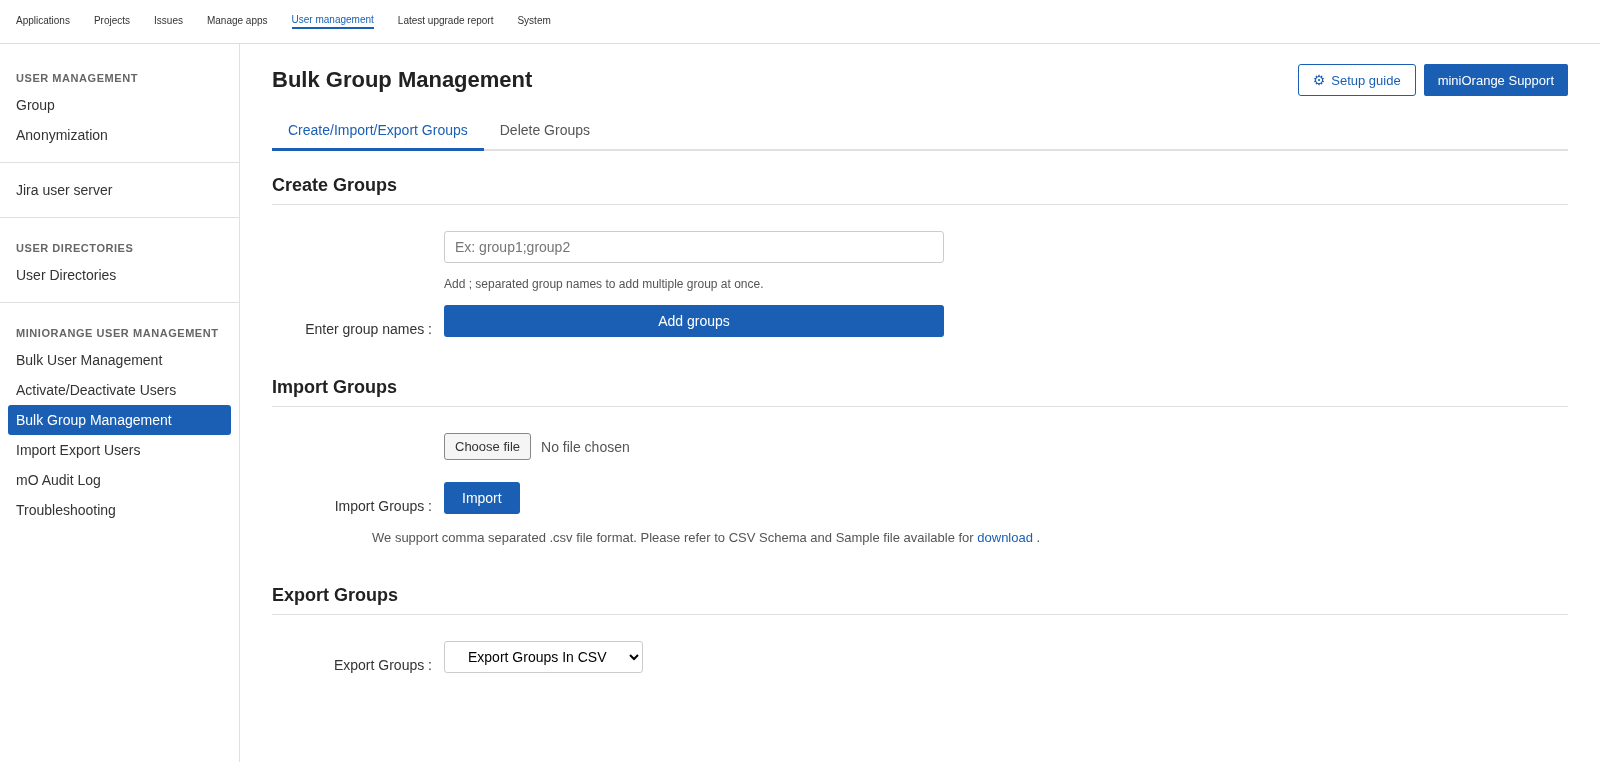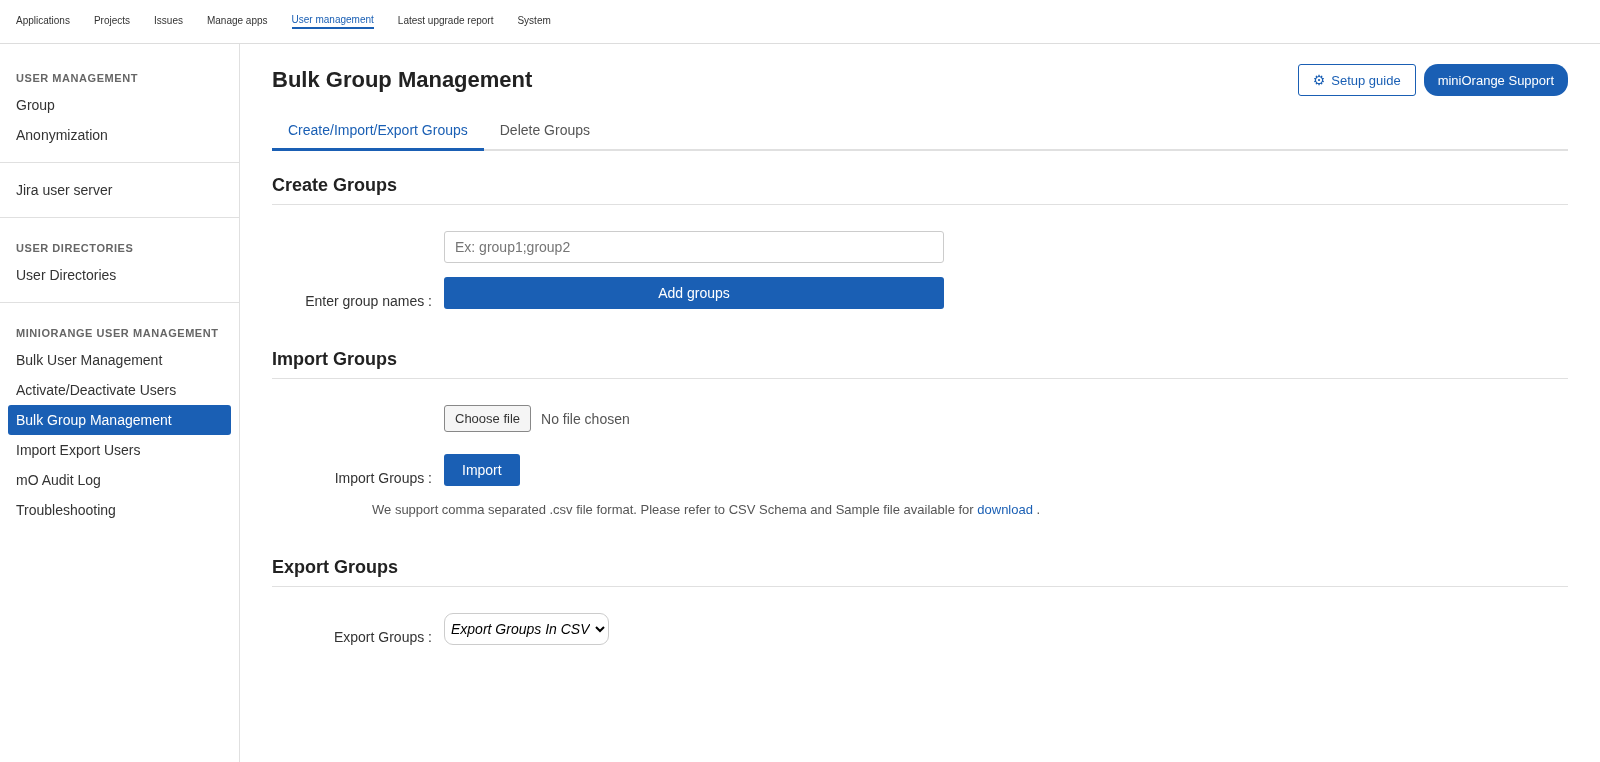--- a/index.html
+++ b/index.html
@@ -108,21 +108,21 @@
       padding: 7px 14px;
       border-radius: 3px;
       cursor: pointer;
       font-size: 13px;
     }
     .btn-miniorange {
       background: #1a5fb4;
       color: #fff;
       border: none;
       padding: 7px 14px;
-      border-radius: 14px;
+      border-radius: 2px;
       cursor: pointer;
       font-size: 13px;
     }
 
     
     .tabs {
       display: flex;
       border-bottom: 2px solid #e0e0e0;
       margin-bottom: 24px;
     }
@@ -226,26 +226,25 @@
     }
     .csv-info a {
       color: #1a5fb4;
       text-decoration: none;
       cursor: pointer;
     }
 
     
     .export-select {
       border: 1px solid #ccc;
-      border-radius: 9px;
-      padding: 6px 2px;
+      border-radius: 3px;
+      padding: 6px 19px;
       font-size: 14px;
       cursor: pointer;
       background: #fff;
-      font-style: italic;
     }
   </style>
 </head>
 <body>
 
 <nav class="top-nav">
   <a href="#">Applications</a>
   <a href="#">Projects</a>
   <a href="#">Issues</a>
   <a href="#">Manage apps</a>
@@ -292,20 +291,21 @@
       <div class="tab active">Create/Import/Export Groups</div>
       <div class="tab">Delete Groups</div>
     </div>
 
     <div class="section">
       <div class="section-title">Create Groups</div>
       <div class="form-row">
         <div class="form-label">Enter group names :</div>
         <div class="form-control-group">
           <input class="text-input" type="text" placeholder="Ex: group1;group2" style="">
+          <span class="hint-text">Add ; separated group names to add multiple group at once.</span>
           <button class="btn-primary">Add groups</button>
         </div>
       </div>
     </div>
 
     <div class="section">
       <div class="section-title">Import Groups</div>
       <div class="form-row">
         <div class="form-label">Import Groups :</div>
         <div class="form-control-group">

